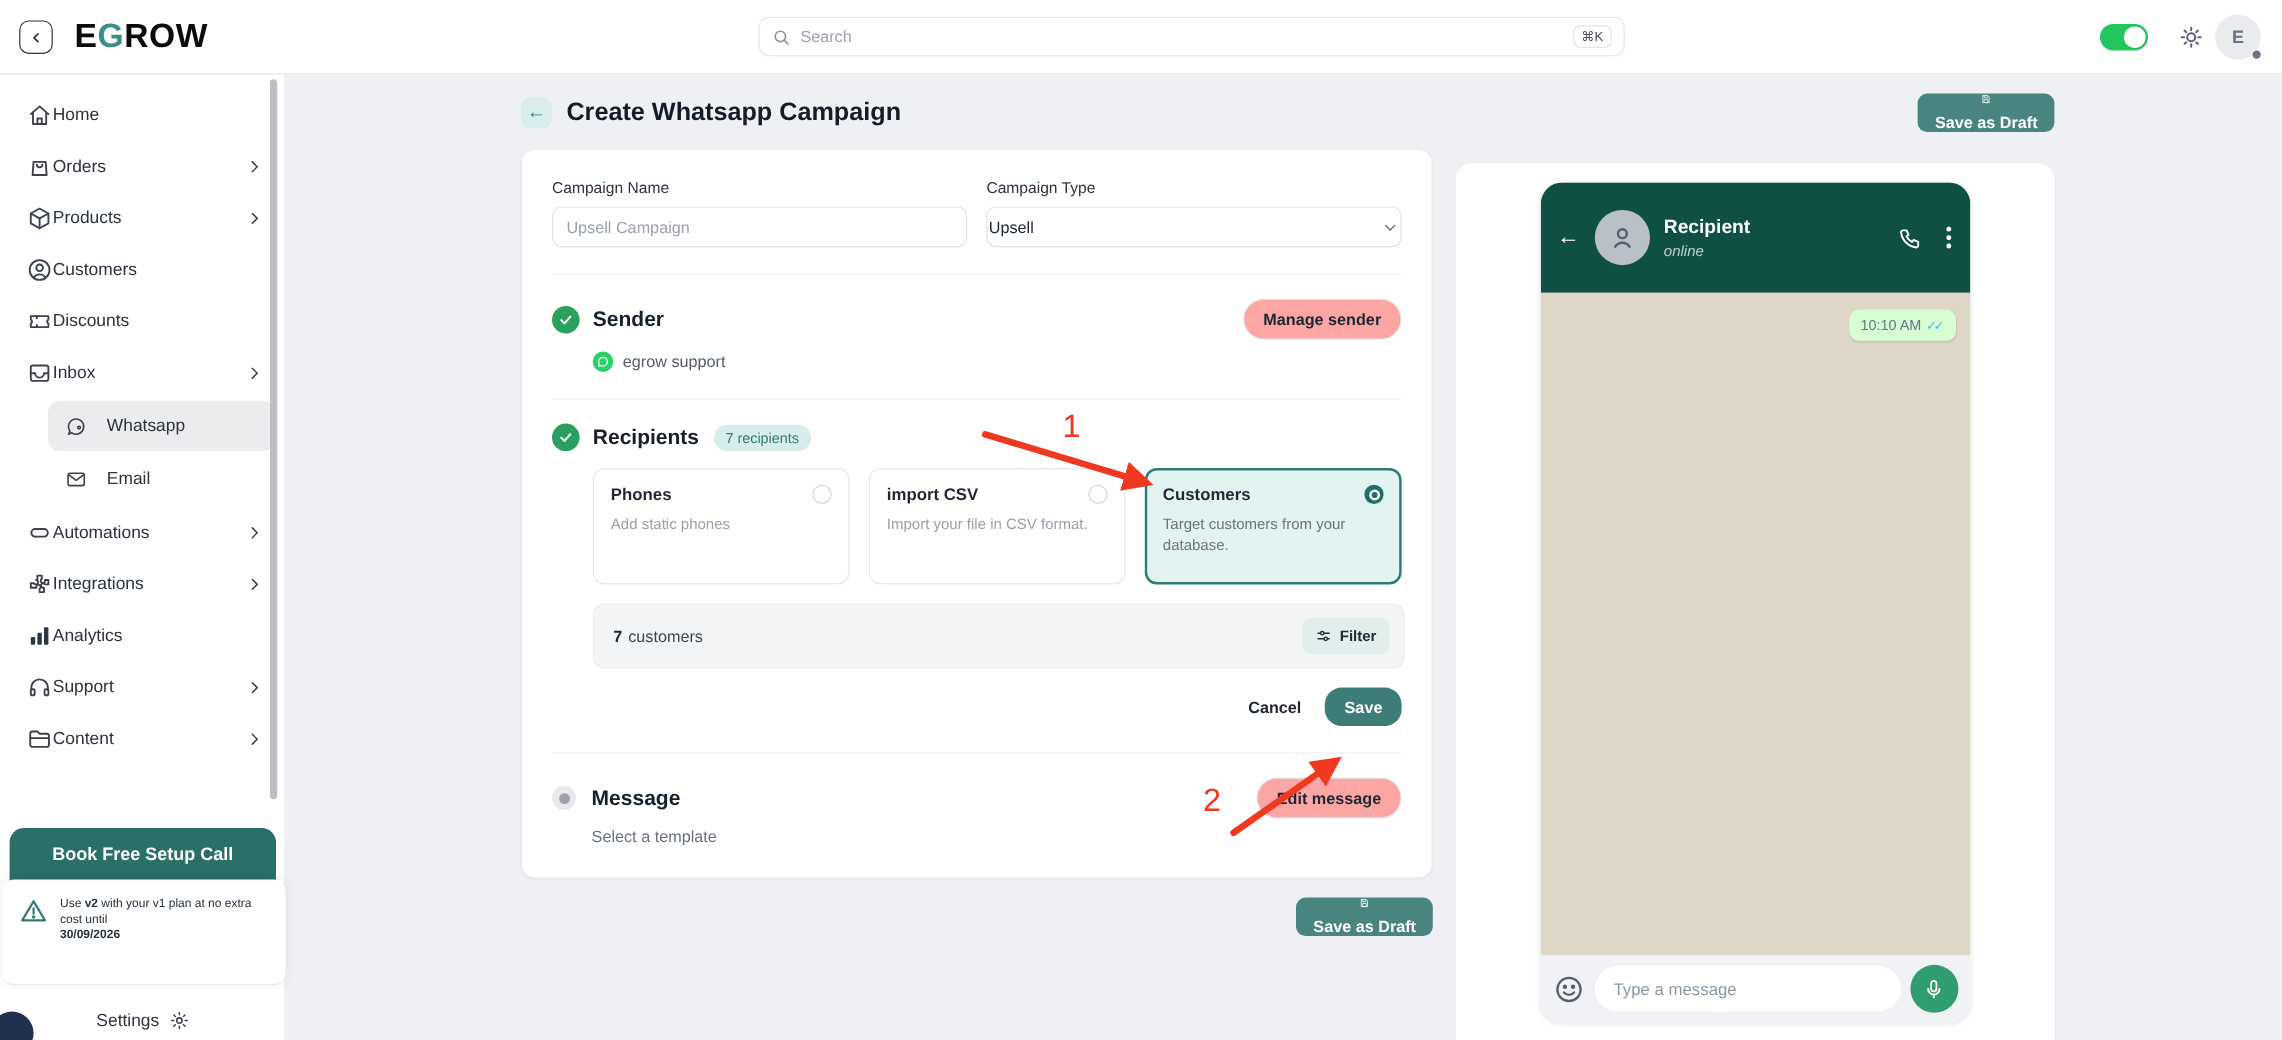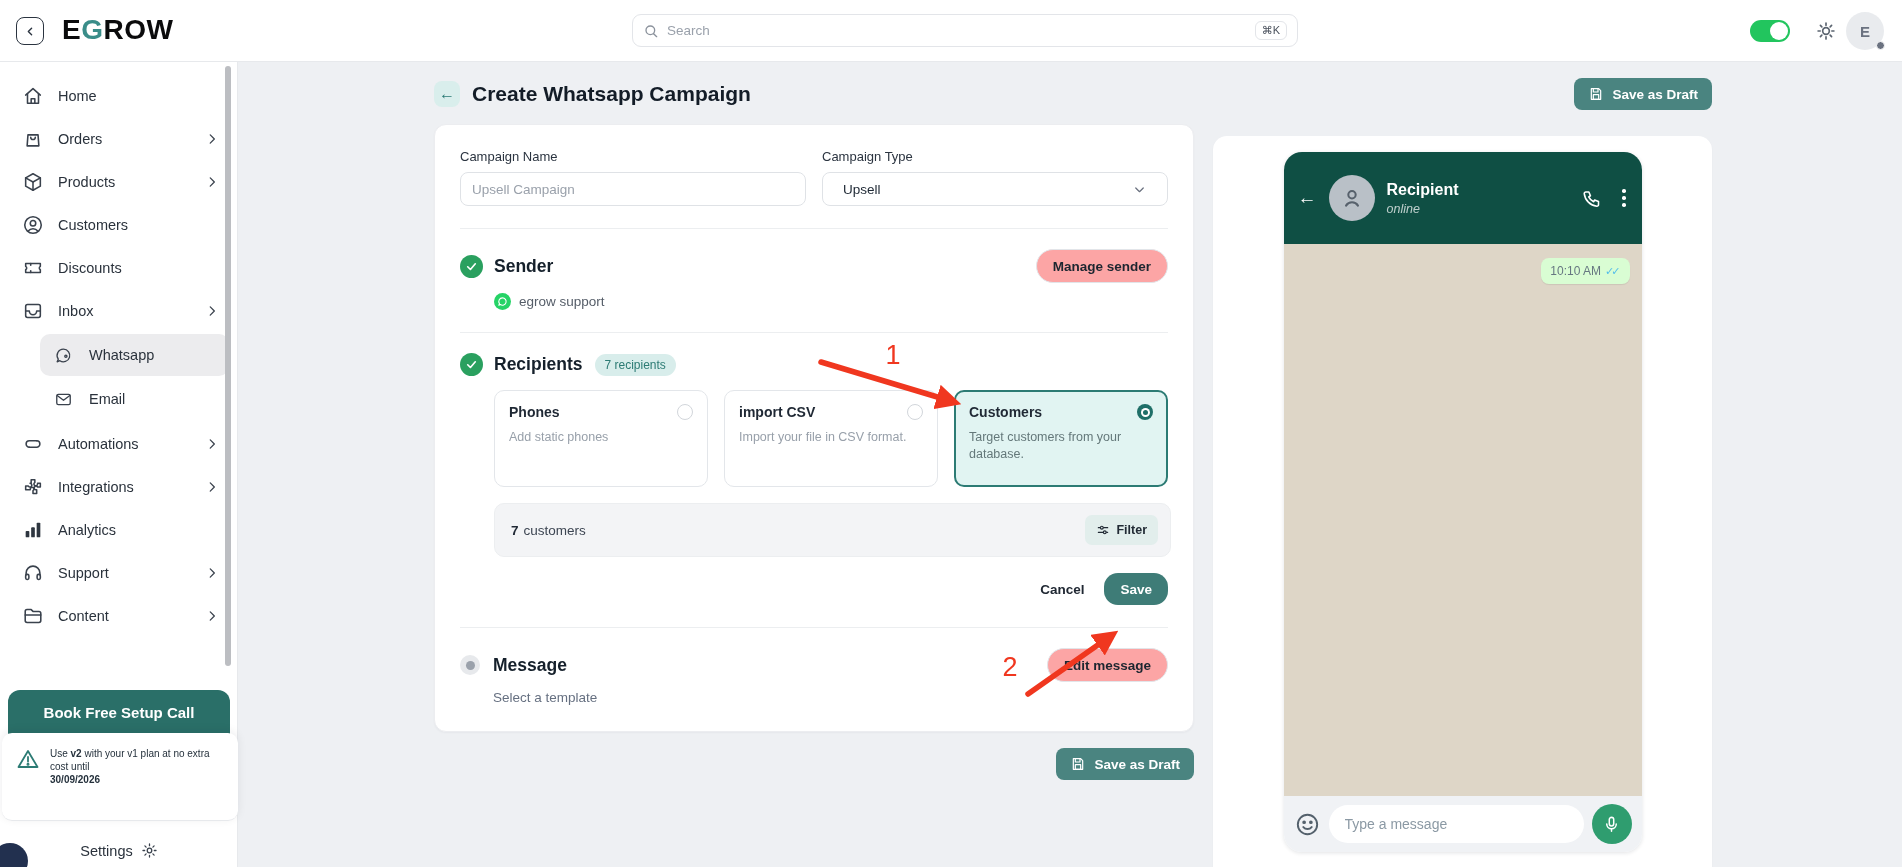--- a/index.html
+++ b/index.html
@@ -3,67 +3,67 @@
 <meta charset="utf-8">
 <style>
   * { margin:0; padding:0; box-sizing:border-box; }
   html,body { width:1902px; height:867px; overflow:hidden; font-family:"Liberation Sans", sans-serif; background:#eef0f3; }
 
   
   .topbar { position:absolute; left:0; top:0; width:1902px; height:62px; background:#fff; border-bottom:1px solid #e7e9ec; z-index:30;padding-left:24px; }
   .collapse-btn { position:absolute; left:16px; top:17px; width:28px; height:28px; border:1.5px solid #2b3440; border-radius:8px; display:flex; align-items:center; justify-content:center; background:#fff; cursor:pointer; }
   .logo { position:absolute; left:62px; top:14px; font-size:28px; font-weight:900; letter-spacing:.5px; color:#0b0b0c; }
   .logo .g { color:#3a8d89; }
-  .searchbox { position:absolute; left:632px; top:14px; width:666px; height:33px; background:#fff; border:1px solid #e3e5e9; border-radius:9px; display:flex; align-items:center; padding:0 10px; gap:8px; }
+  .searchbox { position:absolute; left:632px; top:14px; width:722px; height:33px; background:#fff; border:1px solid #e3e5e9; border-radius:9px; display:flex; align-items:center; padding:0 10px; gap:8px; }
   .searchbox input { flex:1; border:none; outline:none; font-size:13.5px; color:#39414c; background:transparent; font-family:inherit; }
   .searchbox input::placeholder { color:#9aa1ab; }
   .kbd { border:1px solid #e3e5e9; border-radius:6px; padding:2px 6px; font-size:11px; color:#4a515c; background:#fff; }
   .toggle { position:absolute; right:112px; top:20px; width:40px; height:22px; border-radius:12px; background:#22c55e; cursor:pointer; }
   .toggle .knob { position:absolute; right:2px; top:2px; width:18px; height:18px; border-radius:50%; background:#fff; }
   .sun { position:absolute; right:66px; top:21px; width:20px; height:20px; cursor:pointer; }
   .avatar { position:absolute; right:18px; top:12px; width:38px; height:38px; border-radius:50%; background:#e9ebee; color:#6b7280; font-weight:700; font-size:15px; display:flex; align-items:center; justify-content:center; cursor:pointer; }
   .avatar .dot { position:absolute; right:-1px; bottom:0; width:9px; height:9px; border-radius:50%; background:#6b7280; border:1.5px solid #fff; }
 
   
   .sidebar { position:absolute; left:0; top:62px; width:238px; height:805px; background:#fff; border-right:1px solid #e7e9ec; z-index:20; }
   .scrollthumb { position:absolute; right:6px; top:4px; width:6px; height:600px; border-radius:3px; background:#bcbec2; }
   .nav { padding-top:12px; }
-  .si { height:43px; display:flex; align-items:center; gap:14px; padding:0 18px 0 22px; font-size:14.5px; color:#2a323c; cursor:pointer; }
+  .si { height:43px; display:flex; align-items:center; gap:0; padding:0 18px 0 22px; font-size:14.5px; color:#2a323c; cursor:pointer; }
   .si svg { flex:0 0 auto; }
   .si .lbl { flex:1; }
   .sub { margin:2px 8px 2px 40px; border-radius:10px; height:42px; display:flex; align-items:center; gap:16px; padding:0 14px; font-size:14.5px; color:#2a323c; cursor:pointer; }
   .sub.active { background:#ececee; }
   .cta { position:absolute; left:8px; top:628px; width:222px; height:64px; background:#2a6f68; border-radius:12px; color:#fff; font-weight:700; font-size:15px; text-align:center; padding-top:14px; cursor:pointer; }
   .notice { position:absolute; left:2px; top:671px; width:236px; min-height:88px; background:#fff; border-radius:10px; box-shadow:0 -2px 10px rgba(16,24,40,.08); border-bottom:1px solid #e7e9ec; display:flex; gap:10px; padding:14px 12px 12px 14px; z-index:5; }
   .notice .txt { width:168px; font-size:10px; color:#25313c; line-height:1.32; }
   .notice b { font-weight:800; }
   .notice .date { display:block; font-weight:800; }
   .settings-row { position:absolute; left:0; top:772px; width:238px; height:33px; display:flex; align-items:center; justify-content:center; gap:8px; font-size:14.5px; color:#2a323c; cursor:pointer; }
   .corner-ball { position:absolute; left:-8px; bottom:-12px; width:36px; height:36px; border-radius:50%; background:#22304f; }
 
   
   .main { position:absolute; left:238px; top:62px; width:1664px; height:805px; background:#eef0f3; overflow:hidden; }
   .page-head { position:absolute; left:196px; top:14px; width:1278px; height:36px; display:flex; align-items:center; }
   .back-btn { width:26px; height:26px; border-radius:8px; background:#d9eeec; color:#2a7a74; display:flex; align-items:center; justify-content:center; font-size:16px; cursor:pointer; }
   .page-title { margin-left:12px; font-size:21px; font-weight:800; color:#131c27; }
-  .btn-teal { margin-left:auto; background:#4a8480; color:#fff; border:none; border-radius:8px; height:32px; padding:0 14px; font-size:13.5px; font-weight:700; display:flex; align-items:center; gap:8px; cursor:pointer; font-family:inherit; }
+  .btn-teal { margin-left:auto; background:#4a8480; color:#fff; border:none; border-radius:8px; height:32px; padding:0 14px; font-size:13.5px; font-weight:700; display:flex; align-items:center; gap:8px; cursor:pointer; font-family:inherit;flex-direction:column; }
 
   .content-row { position:absolute; left:196px; top:62px; display:flex; gap:19px; align-items:flex-start; }
   .left-col { width:760px; display:flex; flex-direction:column; }
 
   .card { width:760px; background:#fff; border:1px solid #ecedf0; border-radius:12px; box-shadow:0 1px 2px rgba(16,24,40,.04); overflow:hidden; }
   .card-pad { padding:24px 25px 0 25px; }
   .divider { height:1px; background:#eceef0; margin-top:22px; }
 
   .fields { display:flex; gap:16px; }
   .field { width:348px; }
   .field label { display:block; font-size:13px; color:#2b3440; margin-bottom:8px; }
   .field input { width:100%; height:34px; border:1px solid #dfe2e6; border-radius:8px; padding:0 11px; font-size:13.5px; color:#39414c; outline:none; font-family:inherit; }
   .field input::placeholder { color:#9aa1ab; }
-  .selectbox { width:100%; height:34px; border:1px solid #dfe2e6; border-radius:8px; padding:0 20px; font-size:13.5px; color:#1d2733; display:flex; align-items:center; cursor:pointer; }
+  .selectbox { width:100%; height:34px; border:1px solid #dfe2e6; border-radius:8px; padding:0 1px; font-size:13.5px; color:#1d2733; display:flex; align-items:center; cursor:pointer; }
   .selectbox .chev { margin-left:auto; }
 
   .section { padding:20px 25px 0 25px; }
   .sec-head { display:flex; align-items:center; }
   .check { width:23px; height:23px; border-radius:50%; background:#2aa05f; display:flex; align-items:center; justify-content:center; margin-right:11px; }
   .graydot { width:20px; height:20px; border-radius:50%; background:#e7e9ec; display:flex; align-items:center; justify-content:center; margin-right:13px; }
   .graydot i { width:9px; height:9px; border-radius:50%; background:#9aa1ab; }
   .sec-title { font-size:17.5px; font-weight:800; color:#15202b; }
   .badge { margin-left:12px; background:#d8edeb; color:#2c7b74; border-radius:12px; padding:4px 10px; font-size:12px; }
   .btn-outline { margin-left:auto; background:#fca5a5; border:1px solid #e2e5e9; border-radius:18px; height:34px; padding:0 16px; font-size:13.5px; font-weight:700; color:#1c2630; cursor:pointer; font-family:inherit; }

